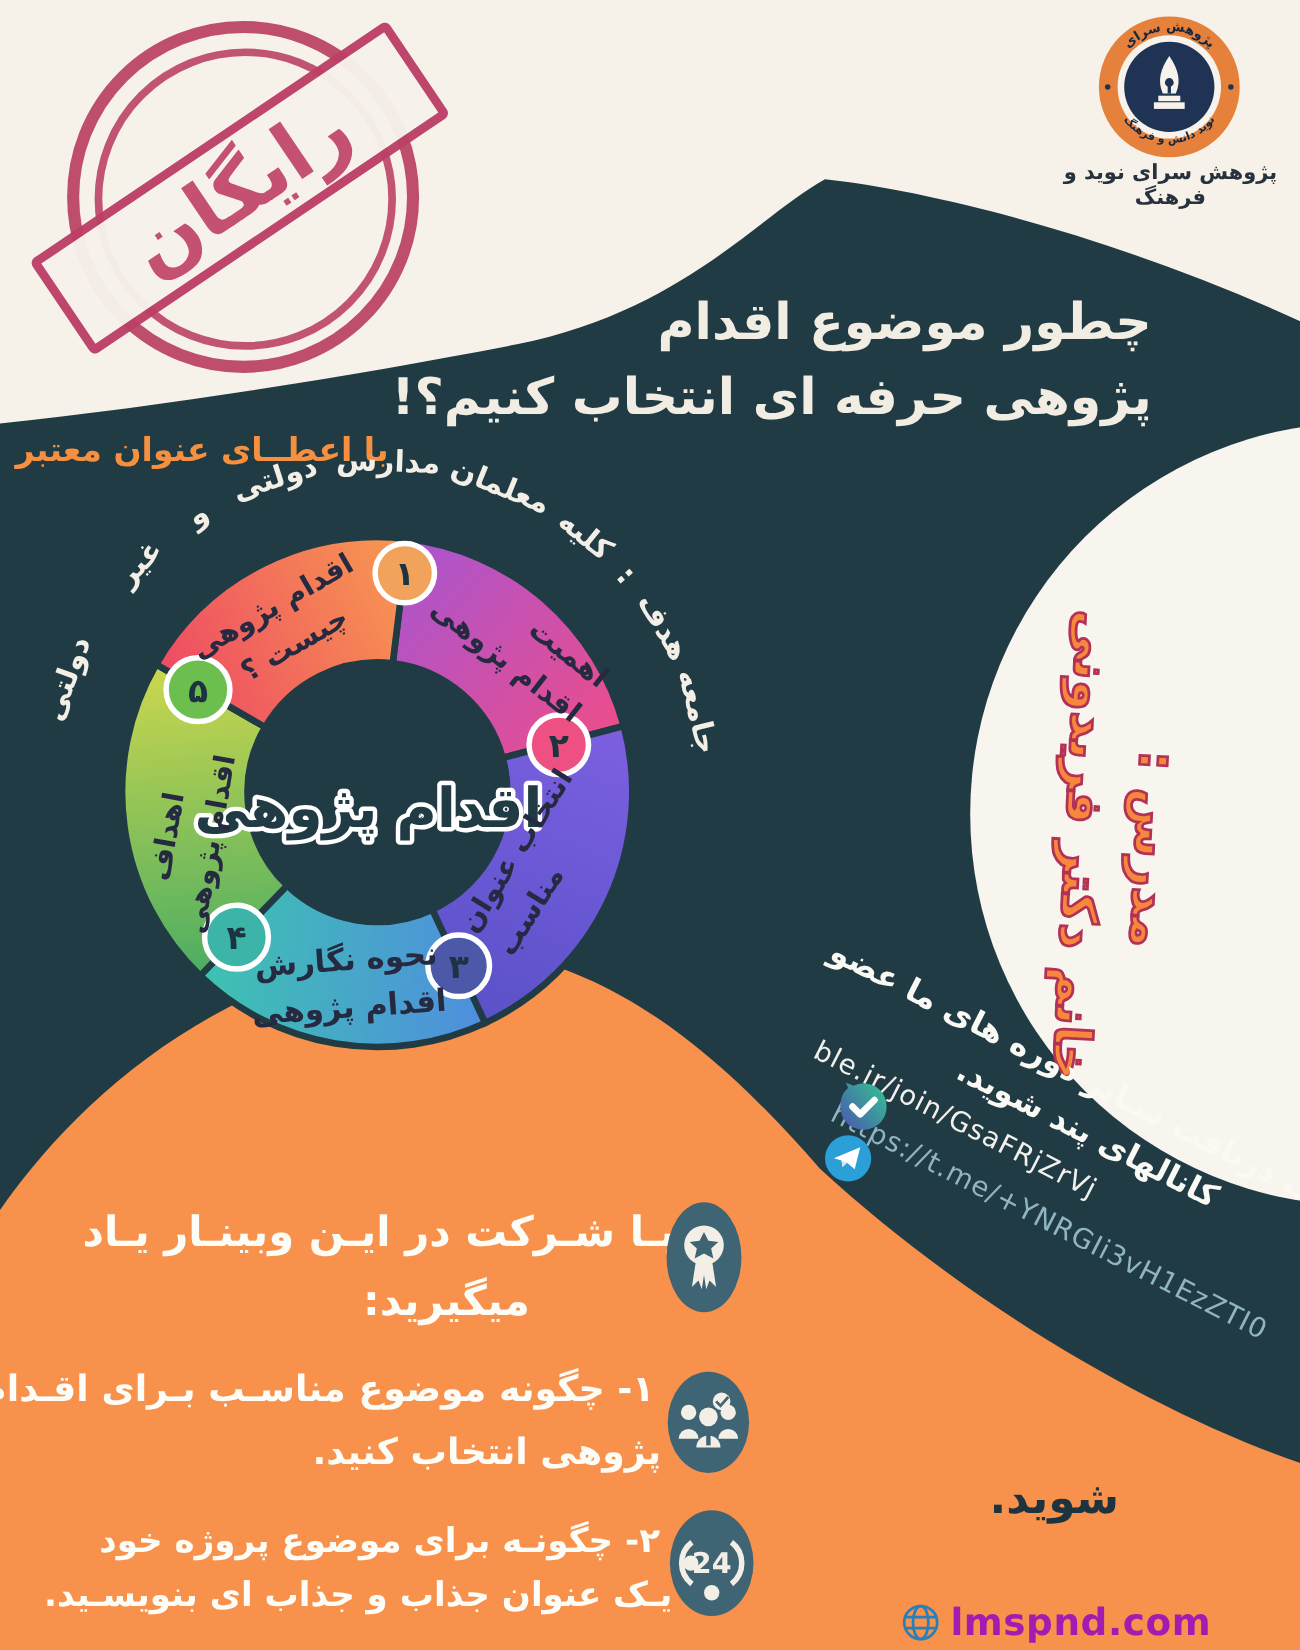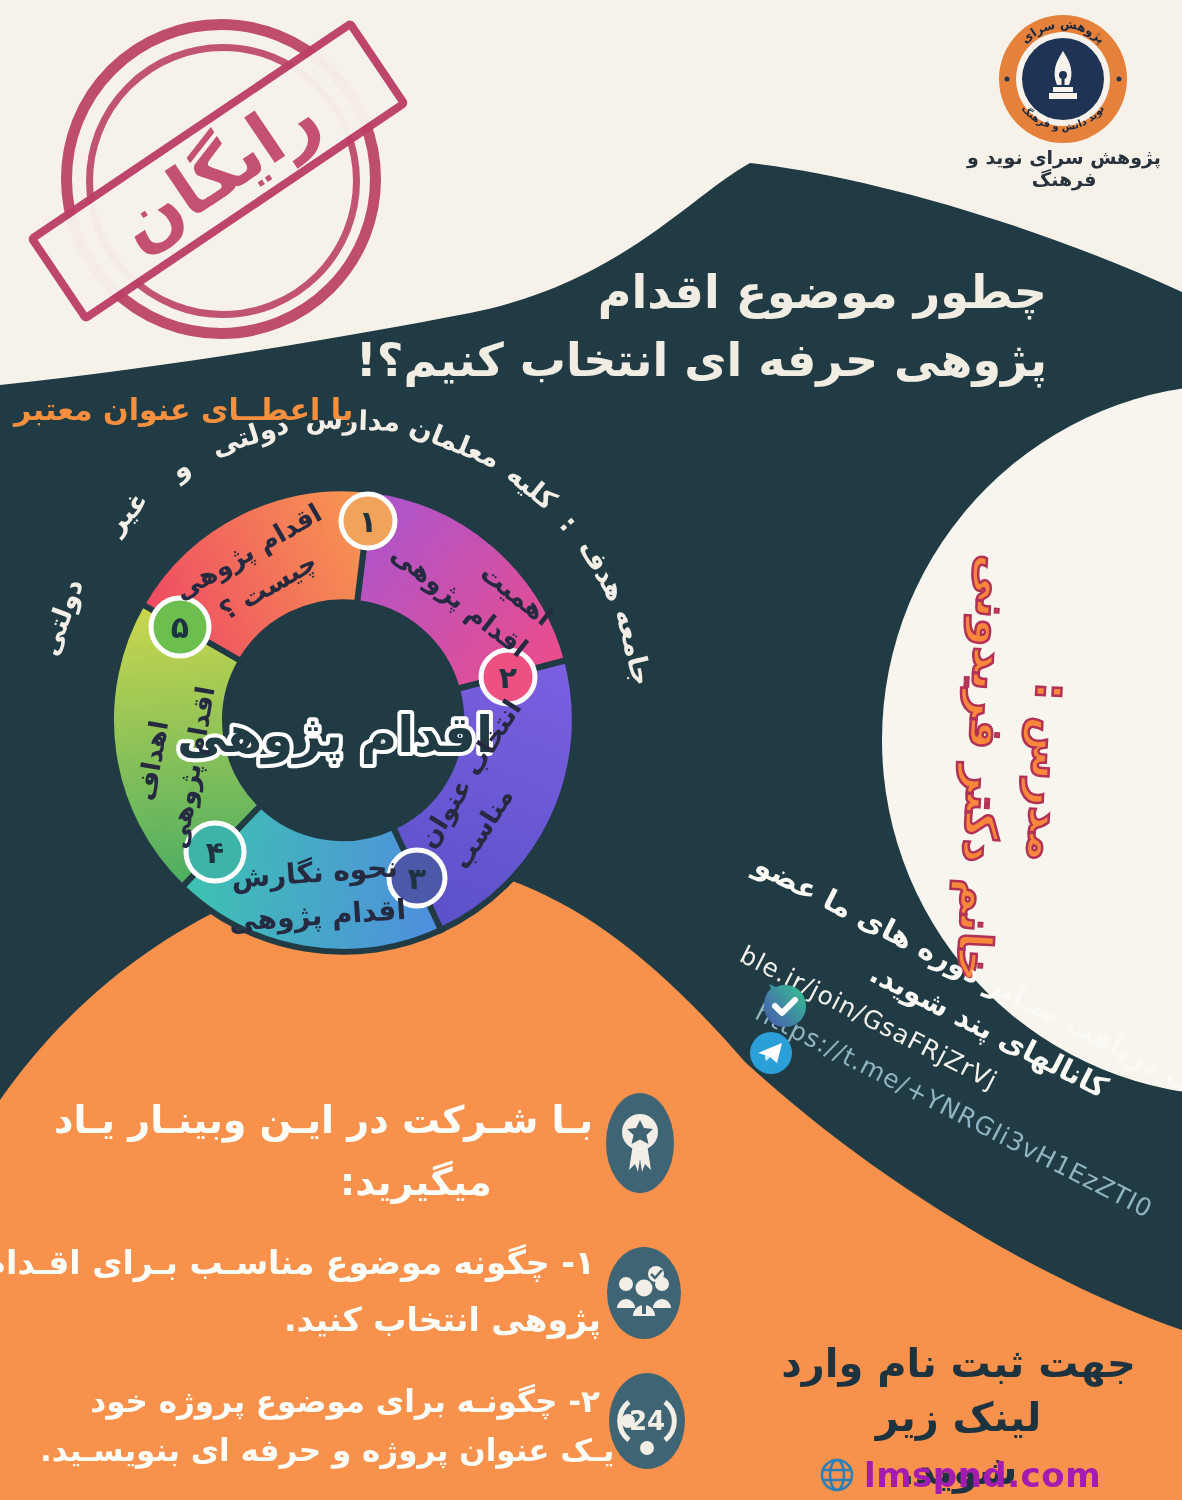--- a/index.html
+++ b/index.html
@@ -44,22 +44,22 @@
   
   .channels{left:672px;top:948px;width:560px;transform:rotate(27deg);}
   .channels .c1{direction:rtl;text-align:right;color:#fbf9f4;font-weight:bold;font-size:29px;line-height:44px;}
   .channels .c2{direction:rtl;text-align:center;color:#fbf9f4;font-weight:bold;font-size:29px;line-height:44px;padding-left:60px;}
   .channels .c3{direction:ltr;text-align:left;padding-left:55px;color:#f2f1ec;font-size:25px;line-height:44px;letter-spacing:1px;}
   .channels .c4{direction:ltr;text-align:left;padding-left:95px;color:#8fb4c2;font-size:25px;line-height:44px;letter-spacing:1px;}
   .msg-icon{width:46px;height:46px;}
 
   
   .learn-line{position:absolute;direction:rtl;color:#fdfdf8;font-weight:bold;white-space:nowrap;}
-  .h1{right:589px;top:1098px;font-size:38px;}
-  .h2{left:330px;top:1160px;font-size:38px;margin-left:10px;}
+  .h1{right:568px;top:1098px;font-size:38px;}
+  .h2{left:330px;top:1160px;font-size:38px;}
   .i1a{right:587px;top:1243px;font-size:33px;}
   .i1b{left:284px;top:1300px;font-size:33px;}
   .i2a{right:582px;top:1383px;font-size:31px;}
   .i2b{left:40px;top:1432px;font-size:31px;}
   .sicon{position:absolute;}
 
   
   .register{left:735px;top:1336px;width:447px;text-align:center;direction:rtl;color:#1d3440;font-weight:bold;}
   .register .r1{font-size:40px;line-height:54px;}
   .register .r2{font-size:40px;line-height:52px;}
@@ -221,21 +221,21 @@
     <circle cx="23" cy="23" r="21" fill="#2b9fd8"></circle>
     <path fill="#fff" d="M10,23 L34,13 L29,33 L22,27 L18,31 L17,25 Z"></path>
     <path fill="#cfe8f4" d="M22,27 L18,31 L17,25 Z"></path>
   </svg>
 
   <div class="learn-line h1">بـا شـرکت در ایـن وبینـار یـاد</div>
   <div class="learn-line h2">میگیرید:</div>
   <div class="learn-line i1a">۱- چگونه موضوع مناسـب بـرای اقـدام</div>
   <div class="learn-line i1b">پژوهی انتخاب کنید.</div>
   <div class="learn-line i2a">۲- چگونـه برای موضوع پروژه خود</div>
-  <div class="learn-line i2b">یـک عنوان پروژه و حرفه ای بنویسـید.</div>
+  <div class="learn-line i2b">یـک عنوان جذاب و جذاب ای بنویسـید.</div>
 
   <svg class="sicon" style="left:605px;top:1092px;" width="70" height="102" viewBox="0 0 70 102">
     <ellipse cx="35" cy="51" rx="34" ry="50" fill="#3f6473"></ellipse>
     <polygon points="28,52 24,78 30,72 33,80 37,54" fill="#f3efe7"></polygon>
     <polygon points="42,52 46,78 40,72 37,80 33,54" fill="#f3efe7"></polygon>
     <circle cx="35" cy="40" r="18" fill="#f3efe7"></circle>
     <path fill="#3f6473" d="M35,28 L39,36 L48,37 L41.5,43 L43.5,52 L35,47.5 L26.5,52 L28.5,43 L22,37 L31,36 Z"></path>
   </svg>
 
   <svg class="sicon" style="left:606px;top:1246px;" width="76" height="94" viewBox="0 0 76 94">
@@ -254,21 +254,20 @@
   <svg class="sicon" style="left:608px;top:1372px;" width="78" height="98" viewBox="0 0 78 98">
     <ellipse cx="39" cy="49" rx="38" ry="48" fill="#3f6473"></ellipse>
     <path d="M57,30 A24 24 0 0 1 57,68" stroke="#f3efe7" stroke-width="5" fill="none"></path>
     <path d="M21,68 A24 24 0 0 1 21,30" stroke="#f3efe7" stroke-width="5" fill="none"></path>
     <circle cx="20" cy="49" r="7" fill="#f3efe7"></circle>
     <circle cx="39" cy="76" r="7" fill="#f3efe7"></circle>
     <text x="39" y="58" text-anchor="middle" font-size="26" font-weight="bold" fill="#f3efe7">24</text>
   </svg>
 
   <div class="abs register">
-    <div class="r1">جهت ثبت نام وارد لینک زیر</div>
     <div class="r2">شوید.</div>
   </div>
   <div class="abs site-row">
     <svg width="34" height="34" viewBox="0 0 34 34">
       <circle cx="17" cy="17" r="15" stroke="#2980b9" stroke-width="2.5" fill="none"></circle>
       <ellipse cx="17" cy="17" rx="7" ry="15" stroke="#2980b9" stroke-width="2.5" fill="none"></ellipse>
       <line x1="2" y1="12" x2="32" y2="12" stroke="#2980b9" stroke-width="2.5"></line>
       <line x1="2" y1="22" x2="32" y2="22" stroke="#2980b9" stroke-width="2.5"></line>
     </svg>
     <span>lmspnd.com</span>

